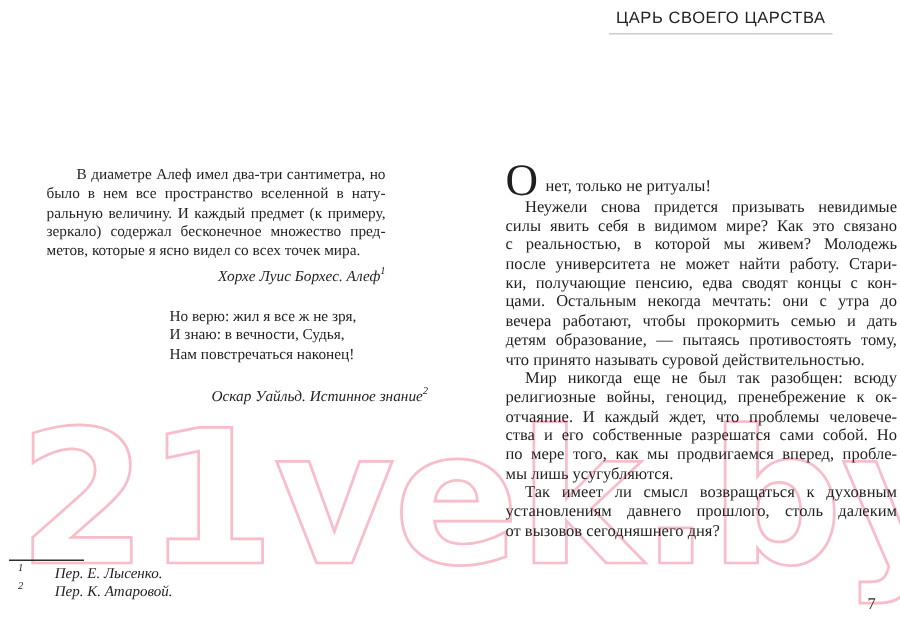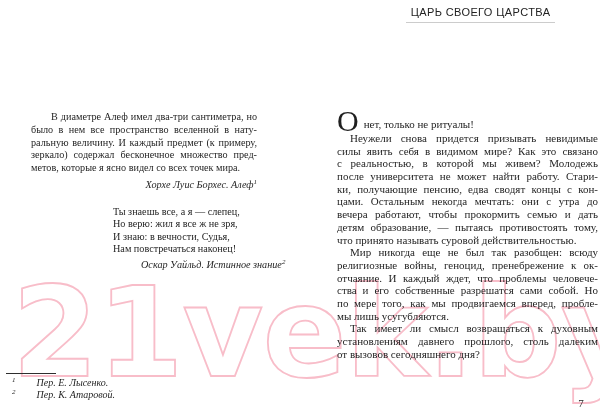--- a/index.html
+++ b/index.html
@@ -124,21 +124,20 @@
   <div class="jline">В диаметре Алеф имел два-три сантиметра, но</div>
       <div class="jline">было в нем все пространство вселенной в нату-</div>
       <div class="jline">ральную величину. И каждый предмет (к примеру,</div>
       <div class="jline">зеркало) содержал бесконечное множество пред-</div>
       <div class="jline">метов, которые я ясно видел со всех точек мира.</div>
     </div>
   <div class="prose-attr"><span>Хорхе Луис Борхес. Алеф</span><sup>1</sup></div>
 
   <div class="verse">
 
-  <div class="vline">Ты знаешь все, а я — слепец,</div>
       <div class="vline">Но верю: жил я все ж не зря,</div>
       <div class="vline">И знаю: в вечности, Судья,</div>
       <div class="vline">Нам повстречаться наконец!</div>
     </div>
   <div class="verse-attr"><span>Оскар Уайльд. Истинное знание</span><sup>2</sup></div>
 
   <div class="fn-sep"></div>
   <div class="footnotes">
 
       <div class="fn-line"><sup>1</sup><span class="fn-text">Пер. Е. Лысенко.</span></div>

